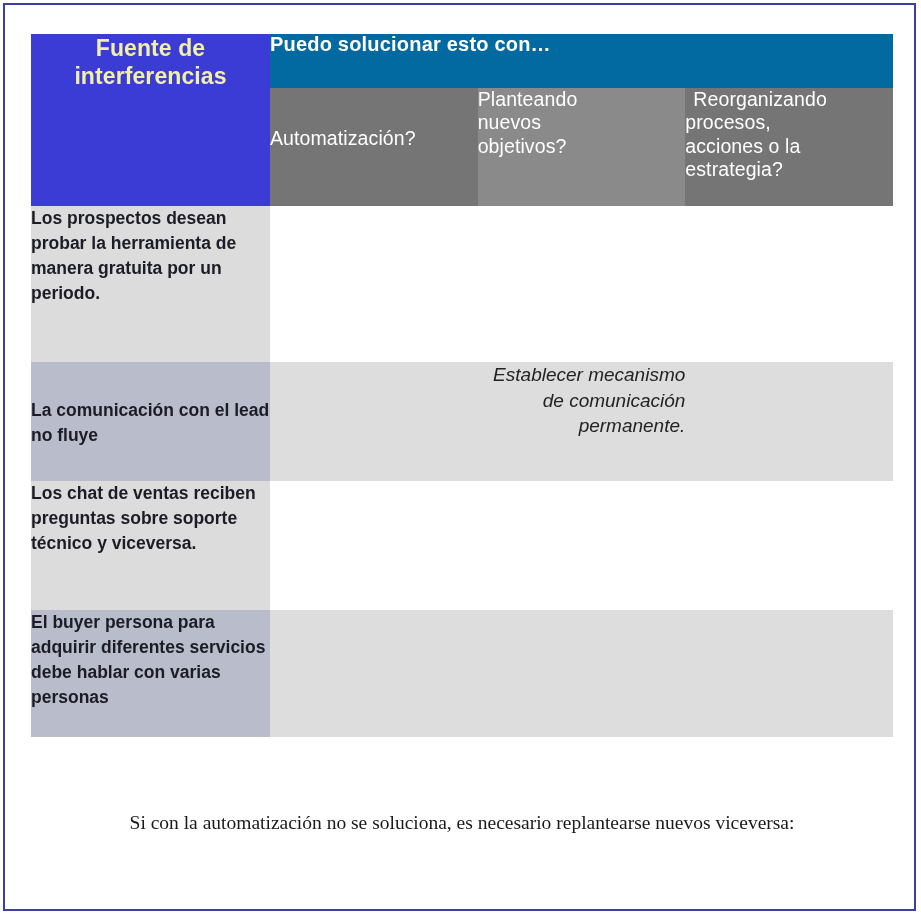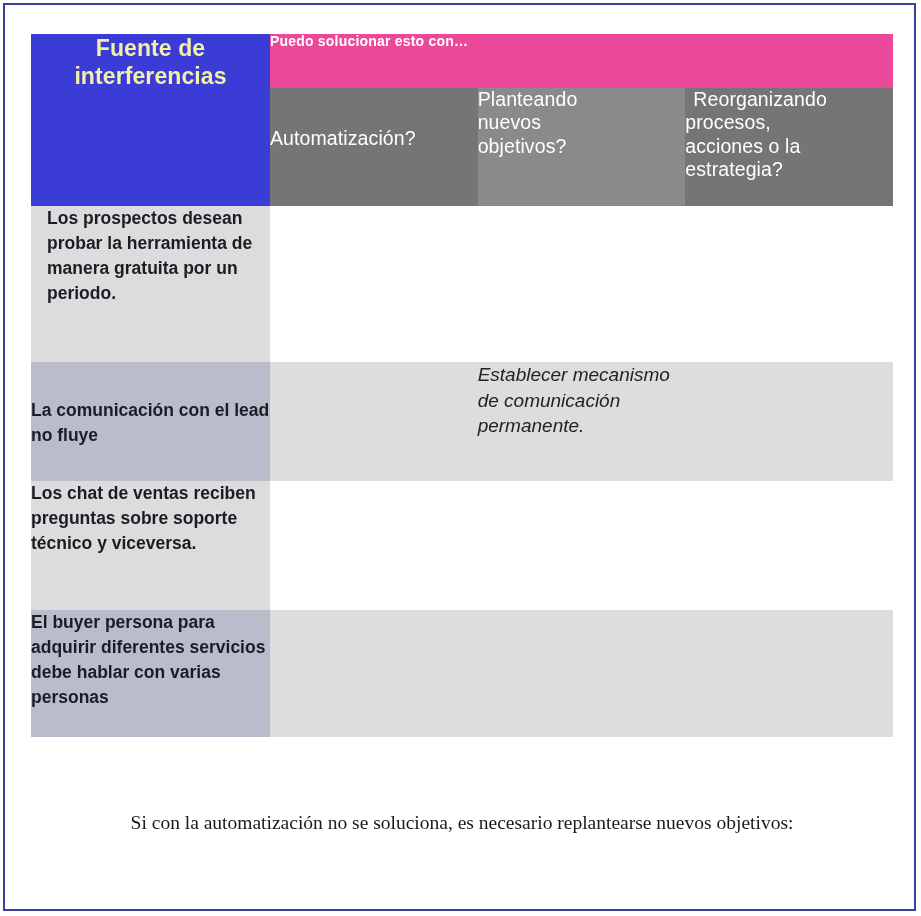--- a/index.html
+++ b/index.html
@@ -59,24 +59,24 @@
     font-size: 23px;
     font-weight: bold;
     line-height: 1.22;
     letter-spacing: .1px;
     padding: 0 8px;
     box-sizing: border-box;
   }
 
   
   .banner-cell {
-    background: #ec4899;
+    background: #0369a1;
     color: #ffffff;
     height: 54px;
-    font-size: 14px;
+    font-size: 20px;
     font-weight: bold;
     line-height: 1;
     vertical-align: middle;
     padding: 0 0 0 9px;
     box-sizing: border-box;
     letter-spacing: .2px;
   }
 
   
   .qhead {
@@ -111,31 +111,31 @@
   
   .bcell {
     font-size: 18.5px;
     line-height: 1.33;
     color: #272727;
     padding: 14px 10px 10px 14px;
     box-sizing: border-box;
     vertical-align: top;
   }
   .row-odd .bcell  { background: #ffffff; }
-  .row-even .bcell { background: #dddddd; }
+  .row-even .bcell { background: #dddddd; text-align: right; }
   .bcell .italic-note {
     font-style: italic;
     font-size: 19px;
     line-height: 1.35;
     color: #232323;
     display: block;
   }
 
   
-  .r1 td { height: 156px; padding-left: 16px; }
+  .r1 td { height: 156px; }
   .r2 td { height: 119px; }
   .r3 td { height: 129px; }
   .r4 td { height: 127px; }
 
   
   .footnote {
     position: absolute;
     left: 26px;
     top: 800px;
     width: 862px;
@@ -238,17 +238,17 @@
             <span></span>
           </td>
           <td class="bcell">
             <span></span>
           </td>
         </tr>
       </tbody>
     </table>
 
     <div class="footnote">
-      <span class="fline">Si con la automatización no se soluciona, es necesario replantearse nuevos objetivos:</span>
+      <span class="fline">Si con la automatización no se soluciona, es necesario replantearse nuevos viceversa:</span>
     </div>
 
   </div>
 </div>
 
 </body></html>

